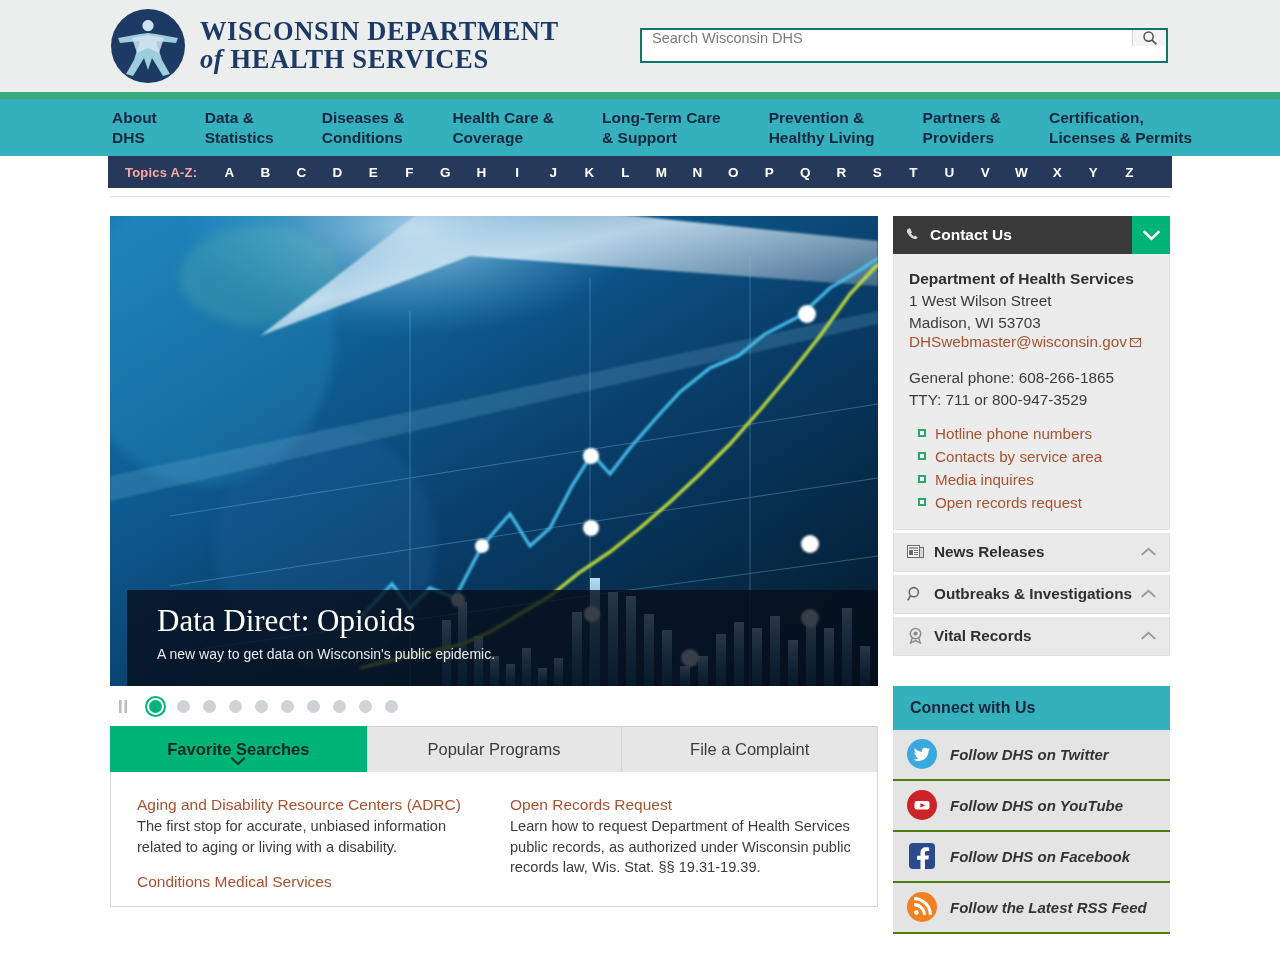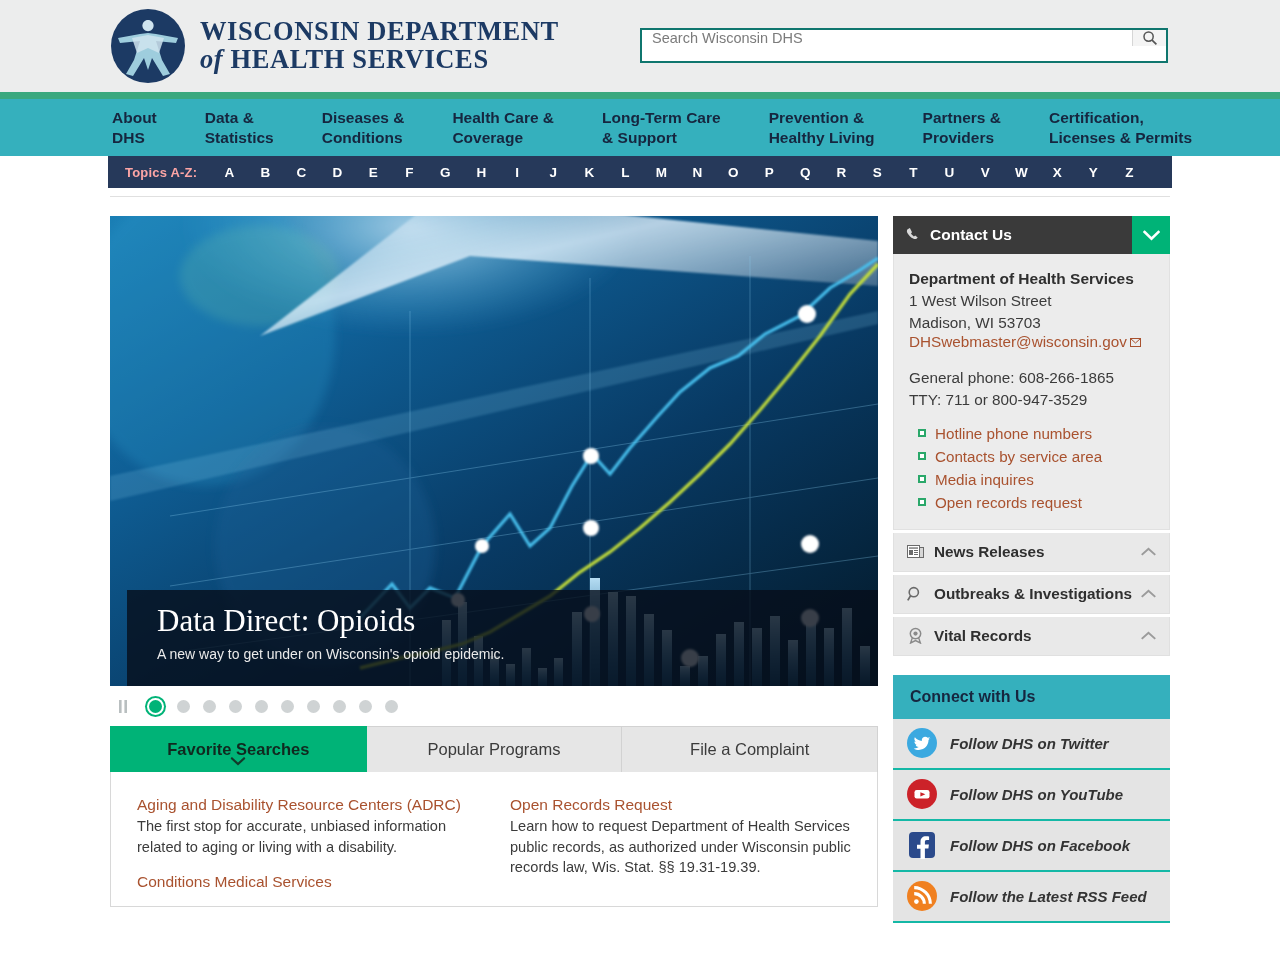--- a/index.html
+++ b/index.html
@@ -283,33 +283,33 @@
     position: relative;
     cursor: pointer;
     margin-top: 3px;
   }
   .acc-icon { margin-left: 13px; display: flex; width: 17px; justify-content: center; }
   .acc-label { margin-left: 10px; font-size: 15.3px; color: #2f2f2f; font-weight: bold; }
   .acc-chev { position: absolute; right: 13px; display: flex; }
 
   
   .connect-head {
-    margin-top: 19px;
+    margin-top: 30px;
     height: 44px;
     background: #35b0bd;
     display: flex; align-items: center;
   }
   .connect-title {
     margin-left: 17px;
     font-size: 16px; font-weight: bold; color: #16263f;
   }
   .social-row {
     height: 51px;
     background: #e4e4e4;
-    border-bottom: 2px solid #14b8a6;
+    border-bottom: 2px solid #4d7c0f;
     display: flex; align-items: center;
     cursor: pointer;
   }
   .social-icon { margin-left: 14px; width: 30px; height: 30px; flex: none; }
   .social-label {
     margin-left: 13px;
     font-size: 15px; font-weight: bold; font-style: italic; color: #333333;
   }
 </style>
 </head>
@@ -498,21 +498,21 @@
           <circle cx="481" cy="312" r="8"></circle>
           <circle cx="482" cy="398" r="8"></circle>
           <circle cx="372" cy="330" r="7"></circle>
           <circle cx="348" cy="384" r="7"></circle>
           <circle cx="860" cy="50" r="0"></circle>
         </g>
       </svg>
 
       <div class="hero-caption">
         <div class="hero-title">Data Direct: Opioids</div>
-        <div class="hero-sub">A new way to get under on Wisconsin's opioid epidemic.</div>
+        <div class="hero-sub">A new way to get data on Wisconsin's public epidemic.</div>
       </div>
     </div>
 
     <div class="carousel-ctrl">
       <div class="pause-btn">
         <svg width="9" height="13" viewBox="0 0 9 13">
           <rect x="0" y="0" width="2.6" height="13" fill="#b9bfc0"></rect>
           <rect x="5.4" y="0" width="2.6" height="13" fill="#b9bfc0"></rect>
         </svg>
       </div>

